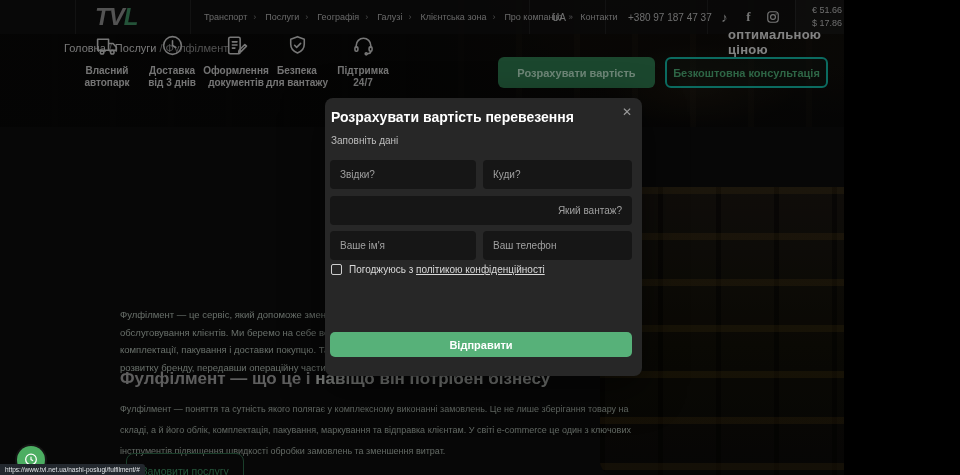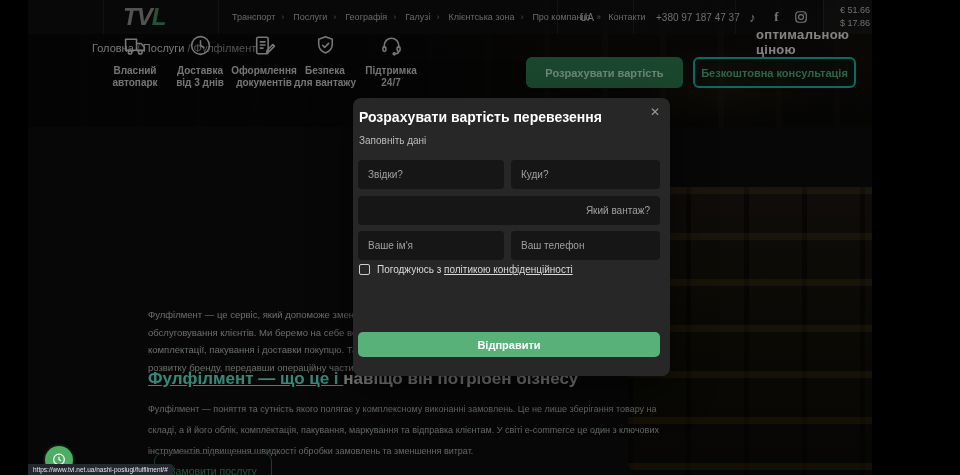--- a/index.html
+++ b/index.html
@@ -1,18 +1,18 @@
 <!DOCTYPE html>
 <html><head>
 <meta charset="utf-8">
 <style>
   * { margin:0; padding:0; box-sizing:border-box; }
   html,body { background:#000; }
   body { font-family:"Liberation Sans","DejaVu Sans",sans-serif; }
-  .screen { position:relative; width:844px; height:475px; overflow:hidden; background:#0d0d0d;margin-left:28px; }
+  .screen { position:relative; width:844px; height:475px; overflow:hidden; background:#0d0d0d; }
 
   
   .hero-photo { position:absolute; left:0; top:0; width:960px; height:127px;
     background:
       linear-gradient(90deg, rgba(8,8,8,0.94) 0 42%, rgba(10,9,8,0.55) 62%, rgba(8,8,8,0.78)),
       radial-gradient(140px 60px at 700px 85px, rgba(140,105,60,0.30), transparent 70%),
       radial-gradient(220px 90px at 860px 55px, rgba(100,80,50,0.25), transparent 70%),
       repeating-linear-gradient(90deg, transparent 0 52px, rgba(150,120,80,0.10) 52px 58px),
       linear-gradient(180deg,#181209,#0d0c0a);
   }
@@ -54,21 +54,21 @@
   .f1{left:67px;} .f2{left:132px;} .f3{left:196px;} .f4{left:257px;} .f5{left:323px;}
 
   .hero-btn { position:absolute; top:57px; height:31px; border-radius:6px; display:flex; align-items:center; justify-content:center;
     font-size:11px; font-weight:600; cursor:pointer; }
   .hero-btn.primary { left:498px; width:157px; background:#2f7b50; color:#bce6cc; }
   .hero-btn.secondary { left:665px; width:163px; border:2px solid #14b8a6; color:#4fae77; background:rgba(20,40,30,0.25); }
 
   
   .intro { position:absolute; left:120px; top:306px; font-size:9.5px; line-height:17.5px; color:#b3bfb6; white-space:nowrap; }
   .heading { position:absolute; left:120px; top:369px; font-size:17px; font-weight:700; white-space:nowrap; }
-  .heading .grn { color:#5eead4;text-decoration:underline; } .heading .wht { color:#dfe3df; }
+  .heading .grn { color:#a3a3a3; } .heading .wht { color:#dfe3df; }
   .paragraph { position:absolute; left:120px; top:399px; font-size:9px; line-height:21px; color:#a9b4ab; white-space:nowrap; }
   .cta { position:absolute; left:126px; top:453px; width:118px; height:36px; border:1px solid #2e6b49; border-radius:8px;
     color:#3f9465; font-size:10.5px; display:flex; align-items:center; justify-content:center; cursor:pointer; }
 
   
   .side-fab { position:absolute; border-radius:50%; display:flex; align-items:center; justify-content:center; cursor:pointer; z-index:10; }
   .fab-wa { left:905px; top:352px; width:31px; height:31px; background:#2aa83f; }
   .fab-vb { left:905px; top:390px; width:31px; height:31px; background:#6e61c8; }
   .fab-top { left:903px; top:428px; width:34px; height:34px; background:#2d2d2d; }
   .side-fab svg { width:19px; height:19px; }

